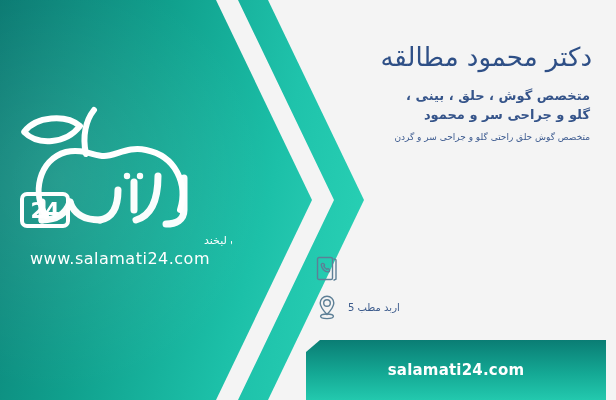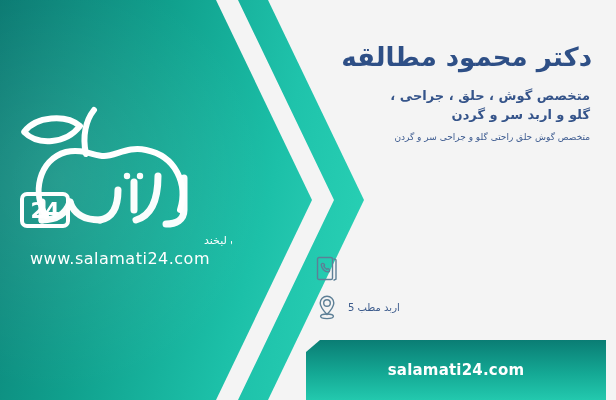--- a/index.html
+++ b/index.html
@@ -66,21 +66,21 @@
 
   
   #doctor-name {
     position: absolute;
     right: 24px;
     top: 42px;
     width: 420px;
     text-align: right;
     direction: rtl;
     font-size: 26px;
-    font-weight: bold;
+    font-weight: normal;
     color: #2e4f86;
     letter-spacing: 0.3px;
     white-space: nowrap;
   }
   #specialty-block {
     position: absolute;
     right: 26px;
     top: 86px;
     width: 380px;
     text-align: right;
@@ -204,22 +204,22 @@
 
       <text class="logo-txt" x="196" y="146" font-size="11" text-anchor="end" direction="rtl">به‌راحتی یک لبخند</text>
 
       <text class="logo-txt" x="112" y="166" font-size="16" text-anchor="middle" letter-spacing="0.5">www.salamati24.com</text>
     </svg>
   </div>
 
   <div id="doctor-name">دکتر محمود مطالقه</div>
 
   <div id="specialty-block">
-    <div class="specialty-line">متخصص گوش ، حلق ، جراحی ،</div>
-    <div class="specialty-line">گلو و اربد سر و گردن</div>
+    <div class="specialty-line">متخصص گوش ، حلق ، بینی ،</div>
+    <div class="specialty-line">گلو و جراحی سر و محمود</div>
   </div>
   <div id="specialty-small">متخصص گوش حلق راحتی گلو و جراحی سر و گردن</div>
 
   <div id="contact-block">
 
     <div class="contact-row">
       <span class="contact-icon">
         <svg width="22" height="26" viewBox="0 0 22 26" fill="none" stroke="#5d7f96" stroke-width="1.4">
           <rect x="1.5" y="1.5" width="15" height="22" rx="1.6"></rect>
           <path d="M17.5 2.6 L20 4 L20 23 L17.5 24.3"></path>

